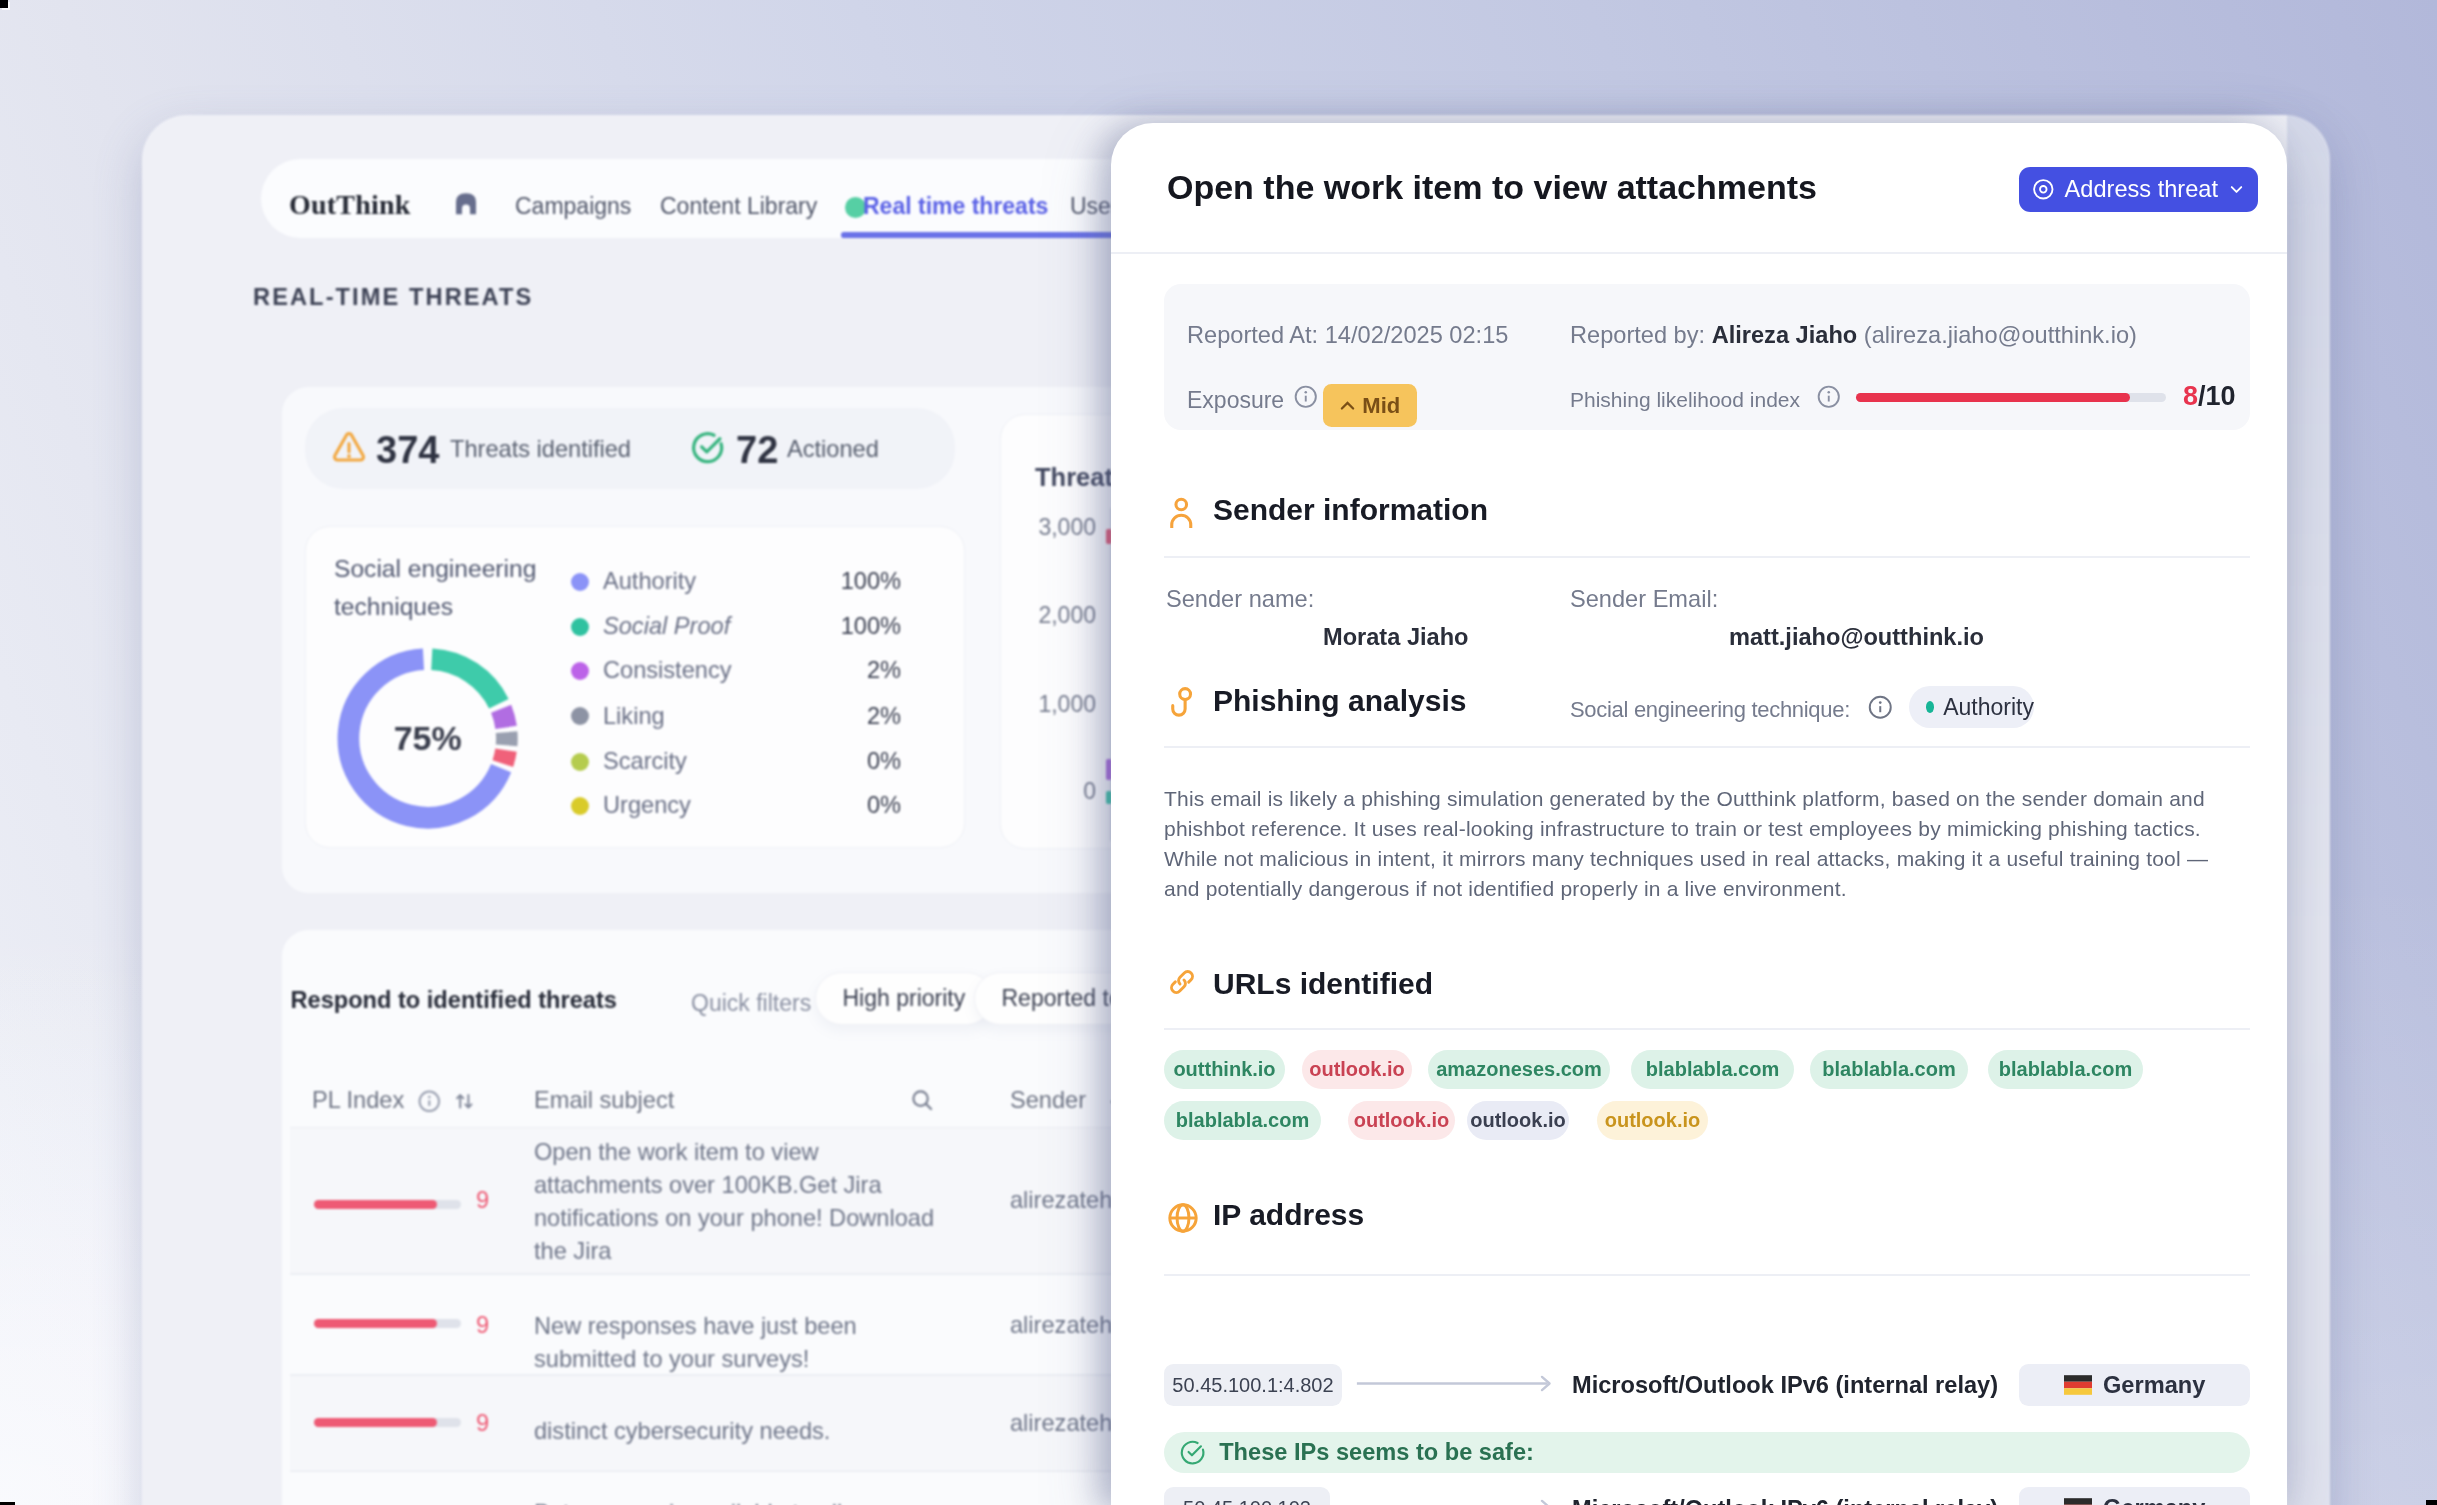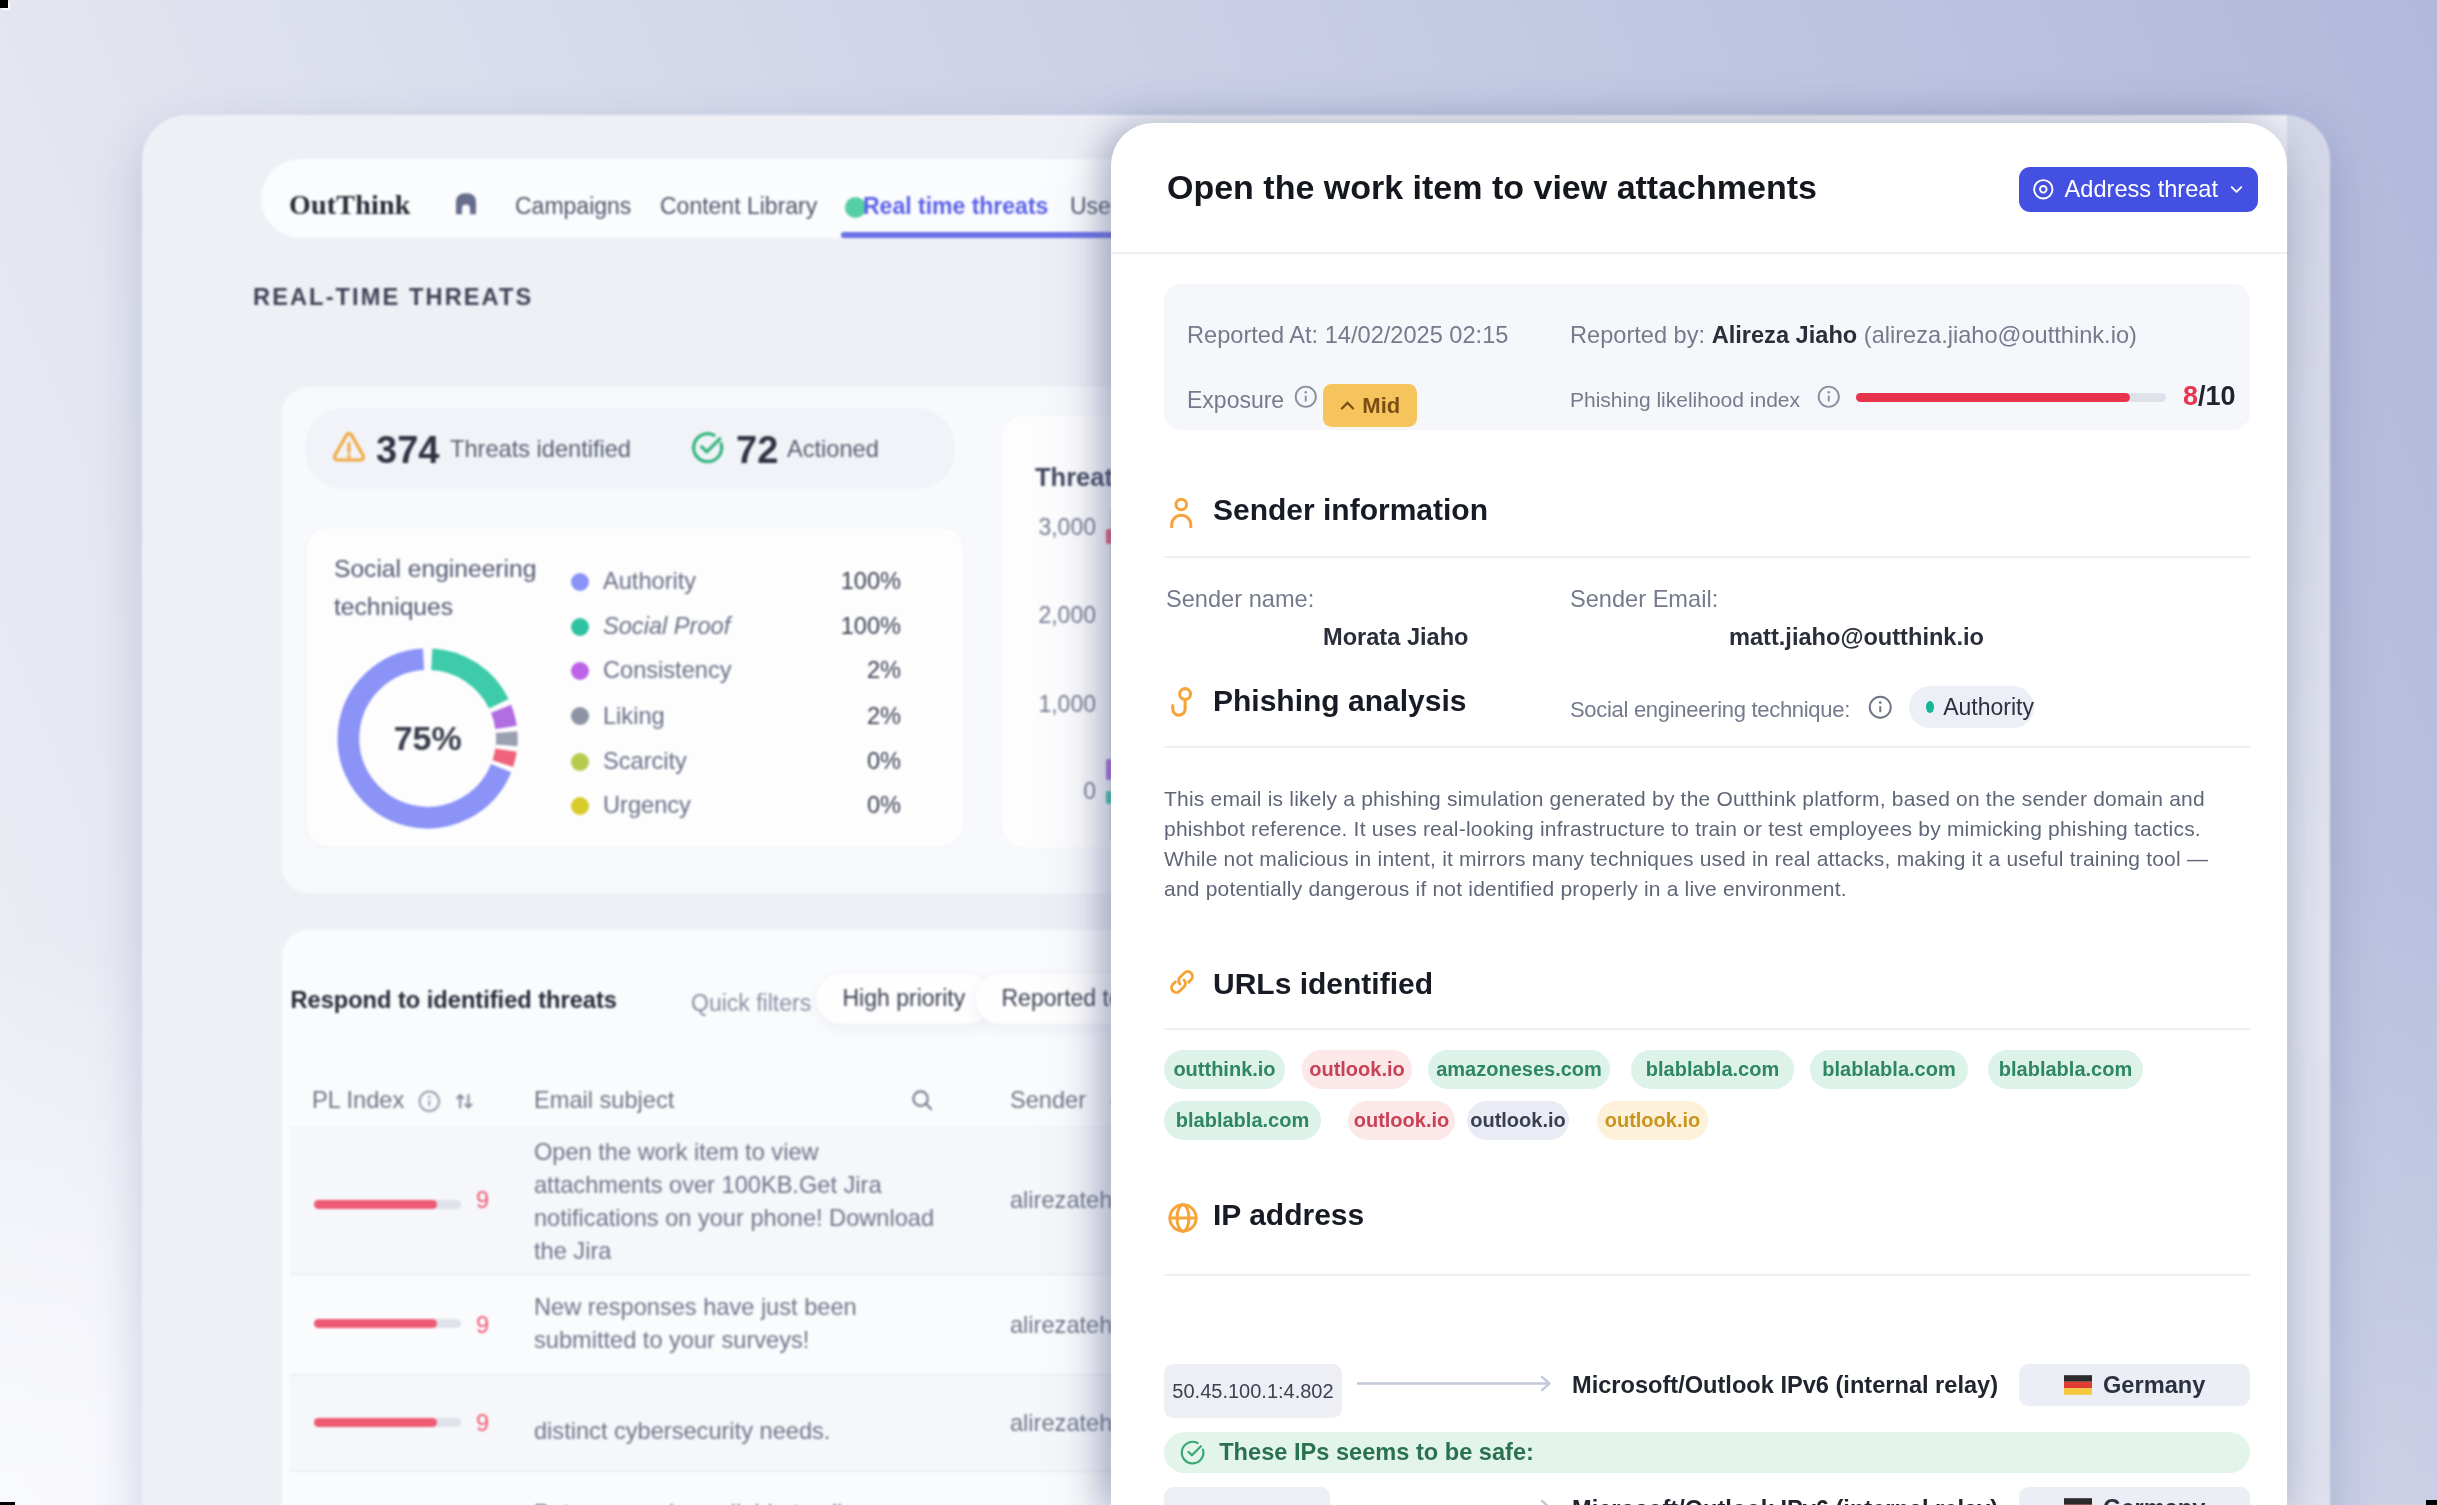--- a/index.html
+++ b/index.html
@@ -92,21 +92,21 @@
 .sec-title { font-size:30px; font-weight:700; color:#181b25; }
 .para { position:absolute; left:53px; font-size:21px; color:#5f6678; line-height:30px; letter-spacing:0.2px; }
 
 .urlchip { position:absolute; height:39px; border-radius:20px; display:flex; align-items:center; justify-content:center; font-size:20px; font-weight:700; }
 .u-green { background:#ddf2e8; color:#2e8662; }
 .u-red { background:#fce8e9; color:#c94253; }
 .u-gray { background:#e9ebf5; color:#3a3f50; }
 .u-yellow { background:#fdf2d9; color:#c9941d; }
 
 .banner { position:absolute; left:53px; width:1086px; height:41px; border-radius:21px; display:flex; align-items:center; }
-.ipchip { position:absolute; background:#edeff5; border-radius:9.4px; height:54px; display:flex; align-items:center; justify-content:center; font-size:20px; color:#3c4252; }
+.ipchip { position:absolute; background:#edeff5; border-radius:9.4px; height:42px; display:flex; align-items:center; justify-content:center; font-size:20px; color:#3c4252; }
 .boldtxt { font-size:23.6px; font-weight:700; color:#20242e; }
 .gerchip { position:absolute; background:#eceef6; border-radius:9.4px; height:42px; display:flex; align-items:center; justify-content:center; gap:11.3px; font-size:23.6px; font-weight:600; color:#2c3140; }
 
 
 .c-tl { position:absolute; left:0; top:0; width:7.6px; height:7.6px; background:#000; box-shadow:1.9px 1.9px 0 rgba(255,255,255,0.9); }
 .c-bl { position:absolute; left:0; top:1502px; width:15px; height:2.8px; background:#000; }
 .c-br { position:absolute; left:2426px; top:1500px; width:11.3px; height:4.7px; background:#000; }
 </style>
 </head>
 <body>
@@ -221,21 +221,21 @@
 
   <div class="rowstripe" style="top:198px; height:145px;"></div>
   <div class="subj" style="top:206px;">Open the work item to view<br>attachments over 100KB.Get Jira<br>notifications on your phone! Download<br>the Jira</div>
   <div class="pbar" style="top:270px;">
         <div></div>
       </div>
   <div class="pnum" style="top:257px;">9</div>
   <div class="sender" style="top:257px;">alirezateh</div>
   <div class="tdivider" style="top:343px;"></div>
 
-  <div class="subj" style="top:361px;">New responses have just been<br>submitted to your surveys!</div>
+  <div class="subj" style="top:380px;">New responses have just been<br>submitted to your surveys!</div>
   <div class="pbar" style="top:389px;">
         <div></div>
       </div>
   <div class="pnum" style="top:382px;">9</div>
   <div class="sender" style="top:382px;">alirezateh</div>
   <div class="tdivider" style="top:444px;"></div>
 
   <div class="rowstripe" style="top:446px; height:93px;"></div>
   <div class="subj" style="top:485px;">distinct cybersecurity needs.</div>
   <div class="pbar" style="top:488px;">

